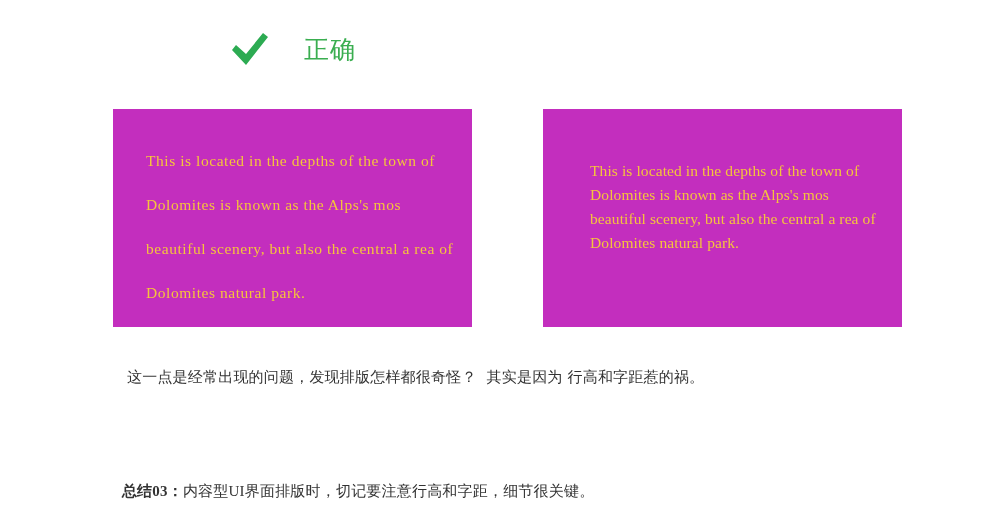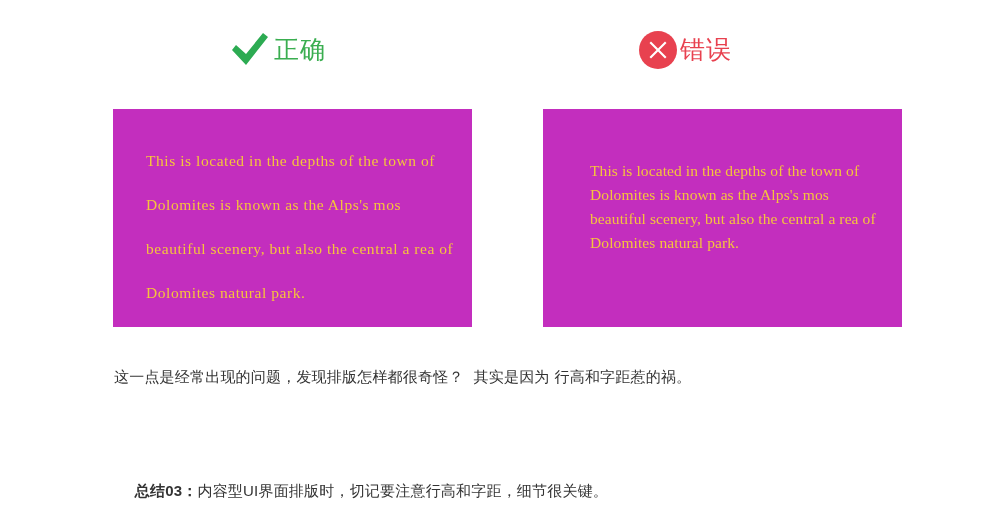--- a/index.html
+++ b/index.html
@@ -23,21 +23,21 @@
     left: 0;
     top: 22px;
     width: 1000px;
     height: 56px;
   }
 
   .status-group {
     position: absolute;
     display: flex;
     align-items: center;
-    gap: 2px;
+    gap: 32px;
     height: 56px;
   }
   .status-group.correct { left: 228px; }
   .status-group.wrong   { left: 638px; }
 
   .status-label {
     font-size: 25px;
     line-height: 1;
     font-family: "DejaVu Sans", "Liberation Sans", sans-serif;
     letter-spacing: 1px;
@@ -92,29 +92,29 @@
     position: absolute;
     left: 114px;
     top: 362px;
     width: 820px;
     color: #333333;
     font-family: "DejaVu Sans", "Liberation Sans", sans-serif;
     font-size: 15px;
     line-height: 31px;
     letter-spacing: 0.2px;
   }
-  .body-line { display: block; white-space: pre; }
+  .body-line { display: block; white-space: pre; margin-left: 13px; }
 
   
   .summary-line {
     position: absolute;
-    left: 126px;
+    left: 114px;
     top: 452px;
     color: #333333;
-    font-family: Liberation Sans, sans-serif;
+    font-family: Liberation Serif, serif;
     font-size: 15px;
     line-height: 26px;
     letter-spacing: 0.2px;
     white-space: pre;
   }
   .summary-prefix { font-weight: bold; }
 </style>
 </head>
 <body>
 
@@ -122,29 +122,20 @@
 
   <div class="status-group correct">
     <span class="icon-check">
       <svg viewBox="0 0 44 44" width="44" height="44" aria-hidden="true">
         <path d="M4 22 L8 17 L18 26 L35 5 L40 9 L18 37 Z" fill="#2cab52"></path>
       </svg>
     </span>
     <span class="status-label correct">正确</span>
   </div>
 
-  <div class="status-group wrong">
-    <span class="icon-cross">
-      <svg viewBox="0 0 40 40" width="40" height="40" aria-hidden="true">
-        <circle cx="20" cy="20" r="19" fill="#e8414f"></circle>
-        <path d="M13 11.5 L20 18.5 L27 11.5 L28.5 13 L21.5 20 L28.5 27 L27 28.5 L20 21.5 L13 28.5 L11.5 27 L18.5 20 L11.5 13 Z" fill="#ffffff"></path>
-      </svg>
-    </span>
-    <span class="status-label wrong">错误</span>
-  </div>
 
 </div>
 
 <div class="card loose">
   <div class="card-text">This is located in the depths of the town of Dolomites is known as the Alps's  mos beautiful scenery, but also the central a rea of Dolomites natural park.</div>
 </div>
 
 <div class="card tight">
   <div class="card-text">This is located in the depths of the town of Dolomites is known as the Alps's  mos beautiful scenery, but also the central a rea of Dolomites natural park.</div>
 </div>

